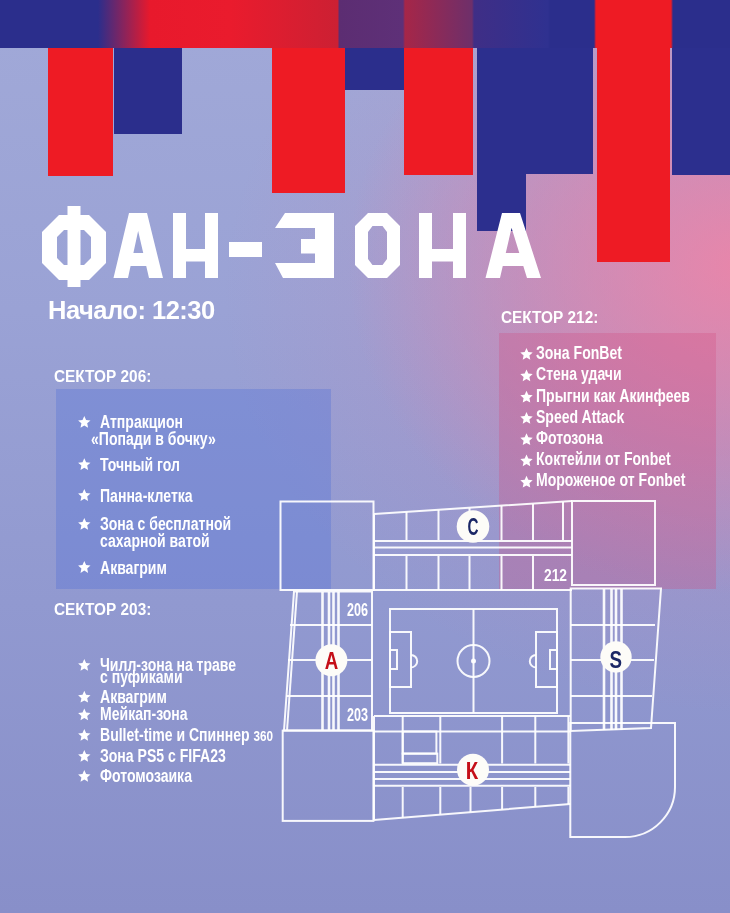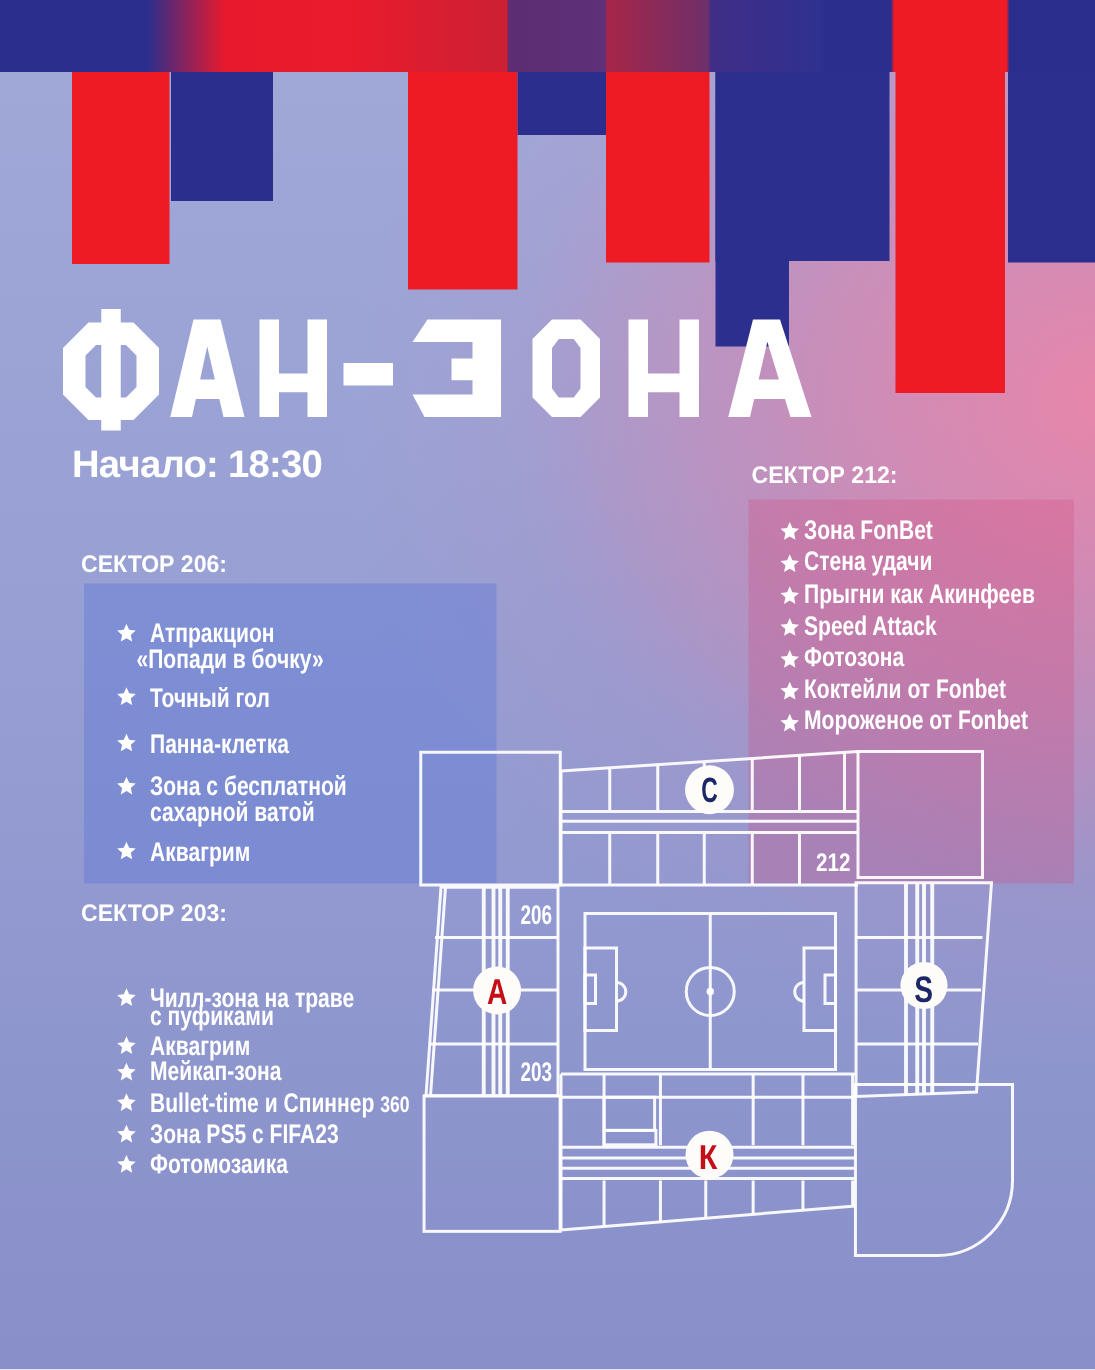--- a/index.html
+++ b/index.html
@@ -68,21 +68,21 @@
 
   <path fill-rule="evenodd" d="M368,213 h19 l13,13 v39 l-13,13 h-19 l-13,-13 v-39 z
     M372.5,226 l-4.5,6 v27 l4.5,6 h10 l4.5,-6 v-27 l-4.5,-6 z"></path>
 
   <path d="M419,213 h13 v65 h-13 z M453,213 h13 v65 h-13 z M432,249 h21 v12.5 h-21 z"></path>
 
   <path d="M502,213 h13 l-15,65 h-14.5 z M507,213 h13 l21,65 h-14 z M497.5,253 h32.5 v13 h-32.5 z"></path>
  </g>
 </svg>
 
-<div class="abs w" style="left:48px;top:296px;font-size:25.5px;letter-spacing:-0.5px;">Начало: 18:30</div>
+<div class="abs w" style="left:48px;top:296px;font-size:25.5px;letter-spacing:-0.5px;">Начало: 12:30</div>
 
 <div class="abs w hdr" style="left:54px;top:367.5px;">СЕКТОР 206:</div>
 
 <div class="abs w item" style="left:99.8px;top:414.4px;">Атпракцион</div>
 
 <div class="abs w item" style="left:91.4px;top:431.4px;">«Попади в бочку»</div>
 
 <div class="abs w item" style="left:99.8px;top:457.2px;">Точный гол</div>
 
 <div class="abs w item" style="left:99.8px;top:487.5px;">Панна-клетка</div>

